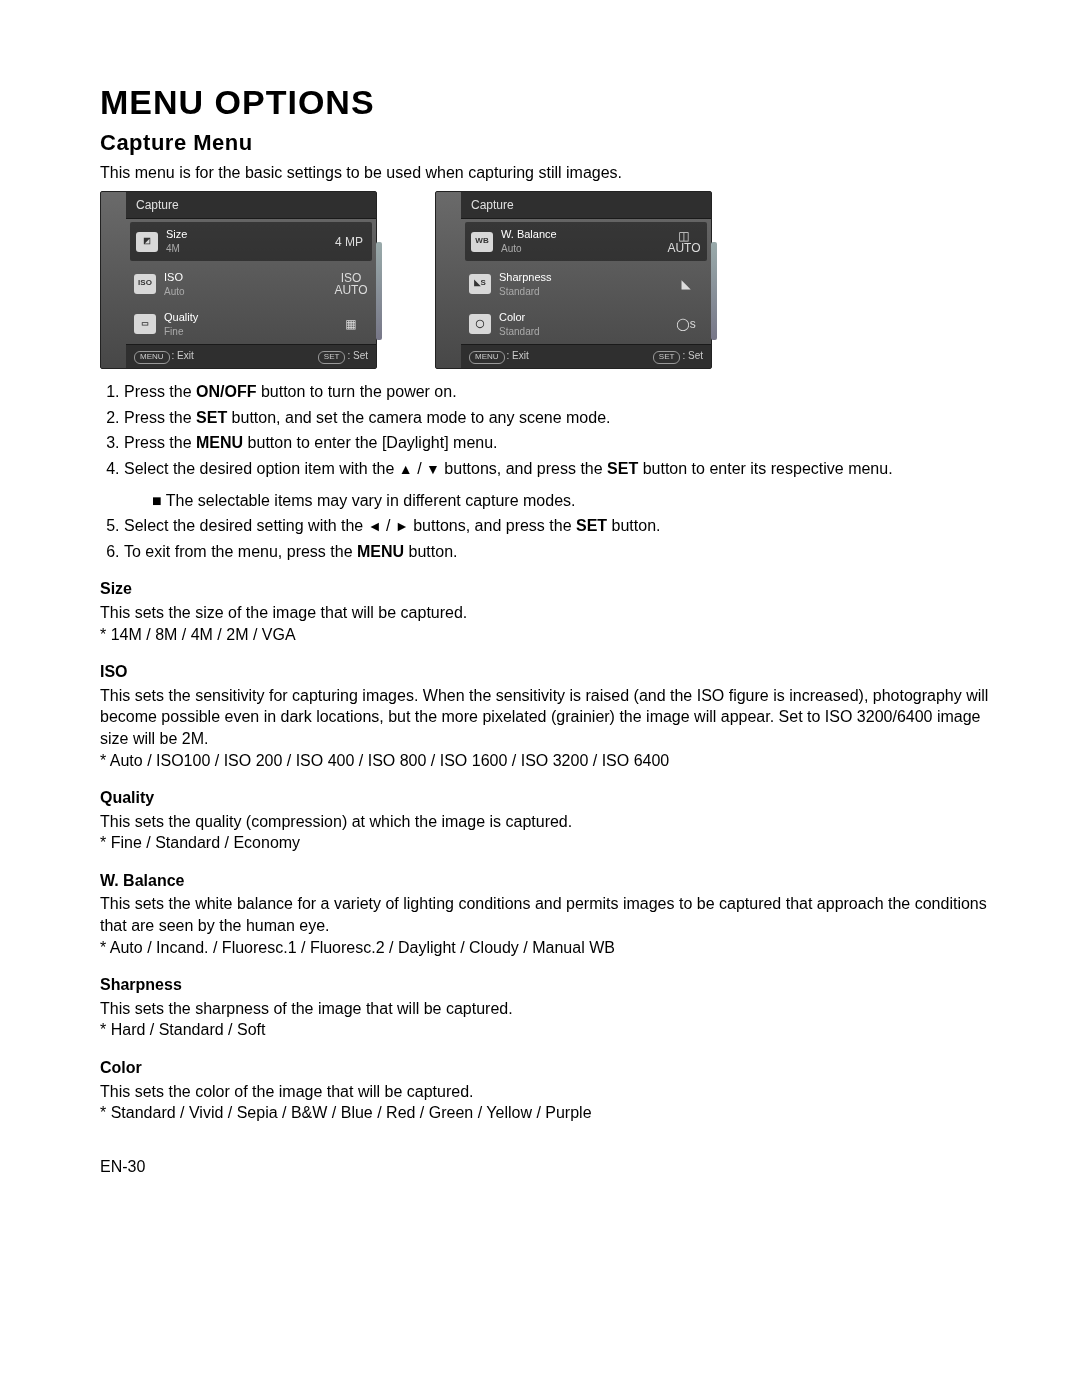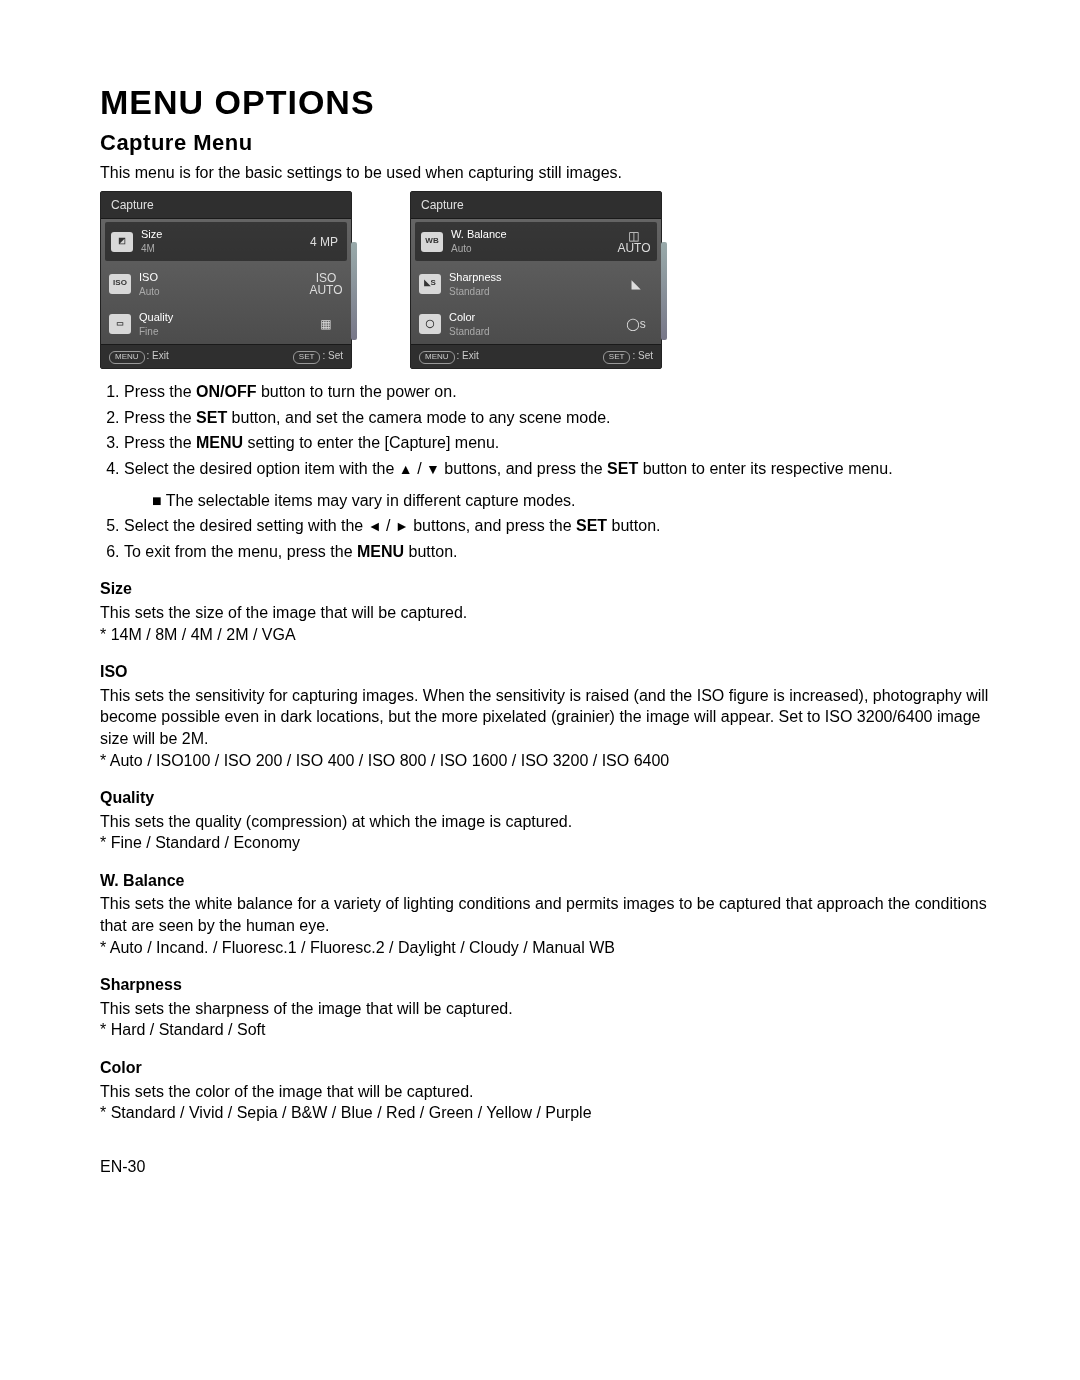--- a/index.html
+++ b/index.html
@@ -35,20 +35,21 @@
     margin: 6px 0 12px 0;
   }
   .lcd {
     width: 250px;
     background: linear-gradient(180deg,#6a6a6a 0%, #555 60%, #474747 100%);
     border: 1px solid #222;
     border-radius: 2px;
     color: #e8e8e8;
     font-size: 11px;
     position: relative;
+    padding-left: 25px;
   }
   .lcd .scroll-hint {
     position: absolute;
     right: -6px;
     top: 50px;
     bottom: 28px;
     width: 6px;
     background: linear-gradient(180deg,#9aa,#778);
     border-radius: 2px;
   }
@@ -219,21 +220,21 @@
       <span><span class="btn-chip">MENU</span><span>: Exit</span></span>
       <span style="margin-left:auto"><span class="btn-chip">SET</span><span>: Set</span></span>
     </div>
     <div class="scroll-hint"></div>
   </div>
 </div>
 
 <ol class="steps">
   <li><span>Press the </span><b>ON/OFF</b><span> button to turn the power on.</span></li>
   <li><span>Press the </span><b>SET</b><span> button, and set the camera mode to any scene mode.</span></li>
-  <li><span>Press the </span><b>MENU</b><span> setting to enter the [Capture] menu.</span></li>
+  <li><span>Press the </span><b>MENU</b><span> button to enter the [Daylight] menu.</span></li>
   <li><span>Select the desired option item with the </span><span class="arrow">▲</span><span> / </span><span class="arrow">▼</span><span> buttons, and press the </span><b>SET</b><span> button to enter its respective menu.</span>
     <div class="sub-bullet">The selectable items may vary in different capture modes.</div>
   </li>
   <li><span>Select the desired setting with the </span><span class="arrow">◄</span><span> / </span><span class="arrow">►</span><span> buttons, and press the </span><b>SET</b><span> button.</span></li>
   <li><span>To exit from the menu, press the </span><b>MENU</b><span> button.</span></li>
 </ol>
 
 <div>
   <div class="section-heading">Size</div>
   <p class="section-desc">This sets the size of the image that will be captured.</p>

